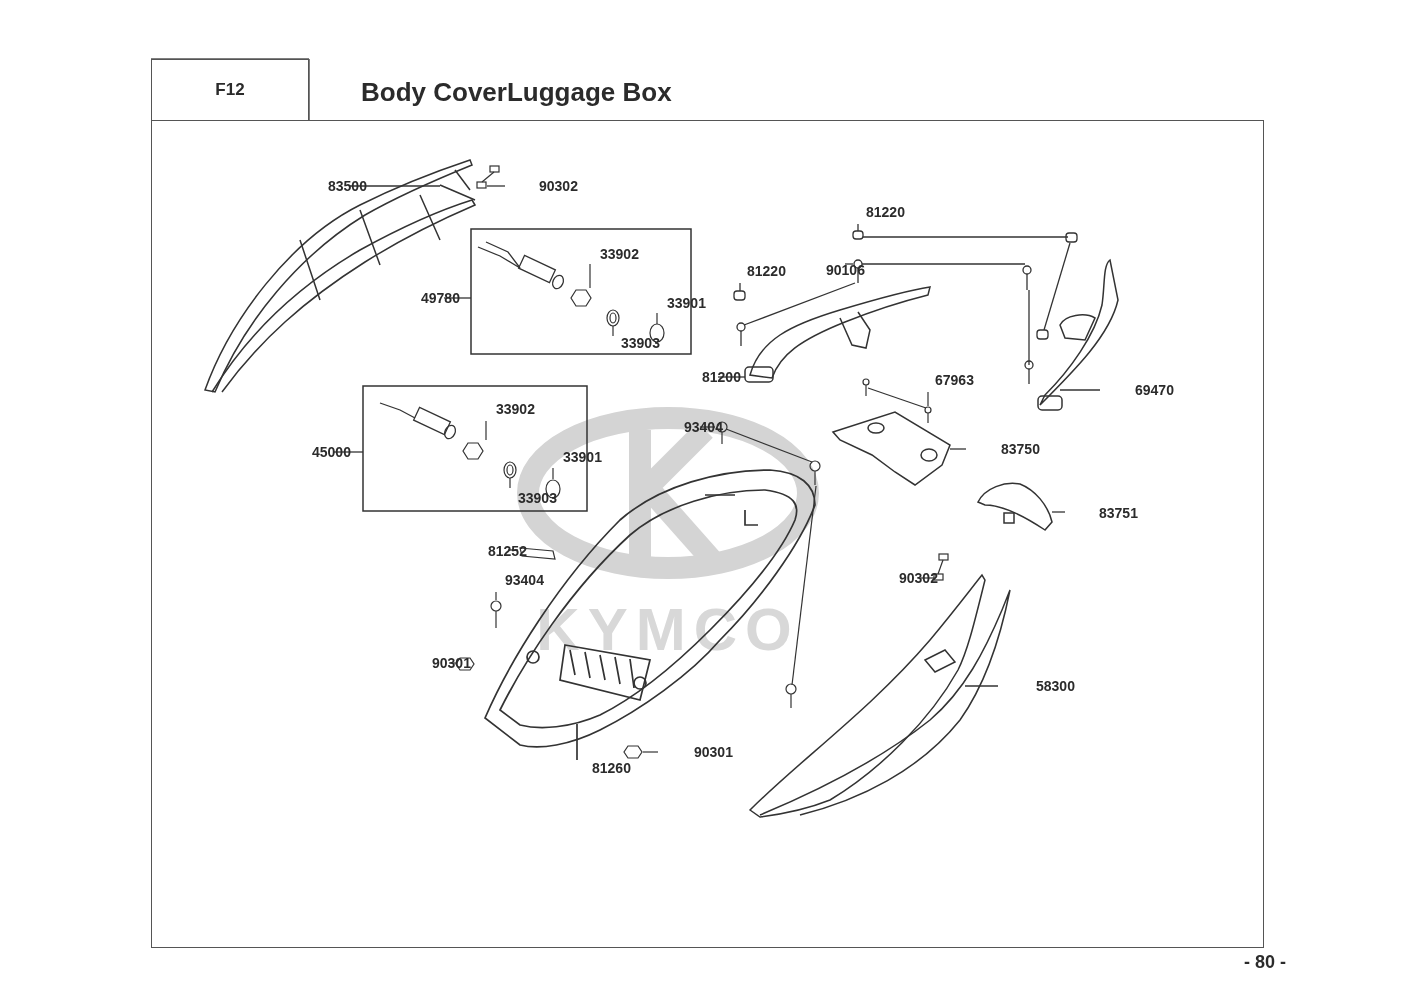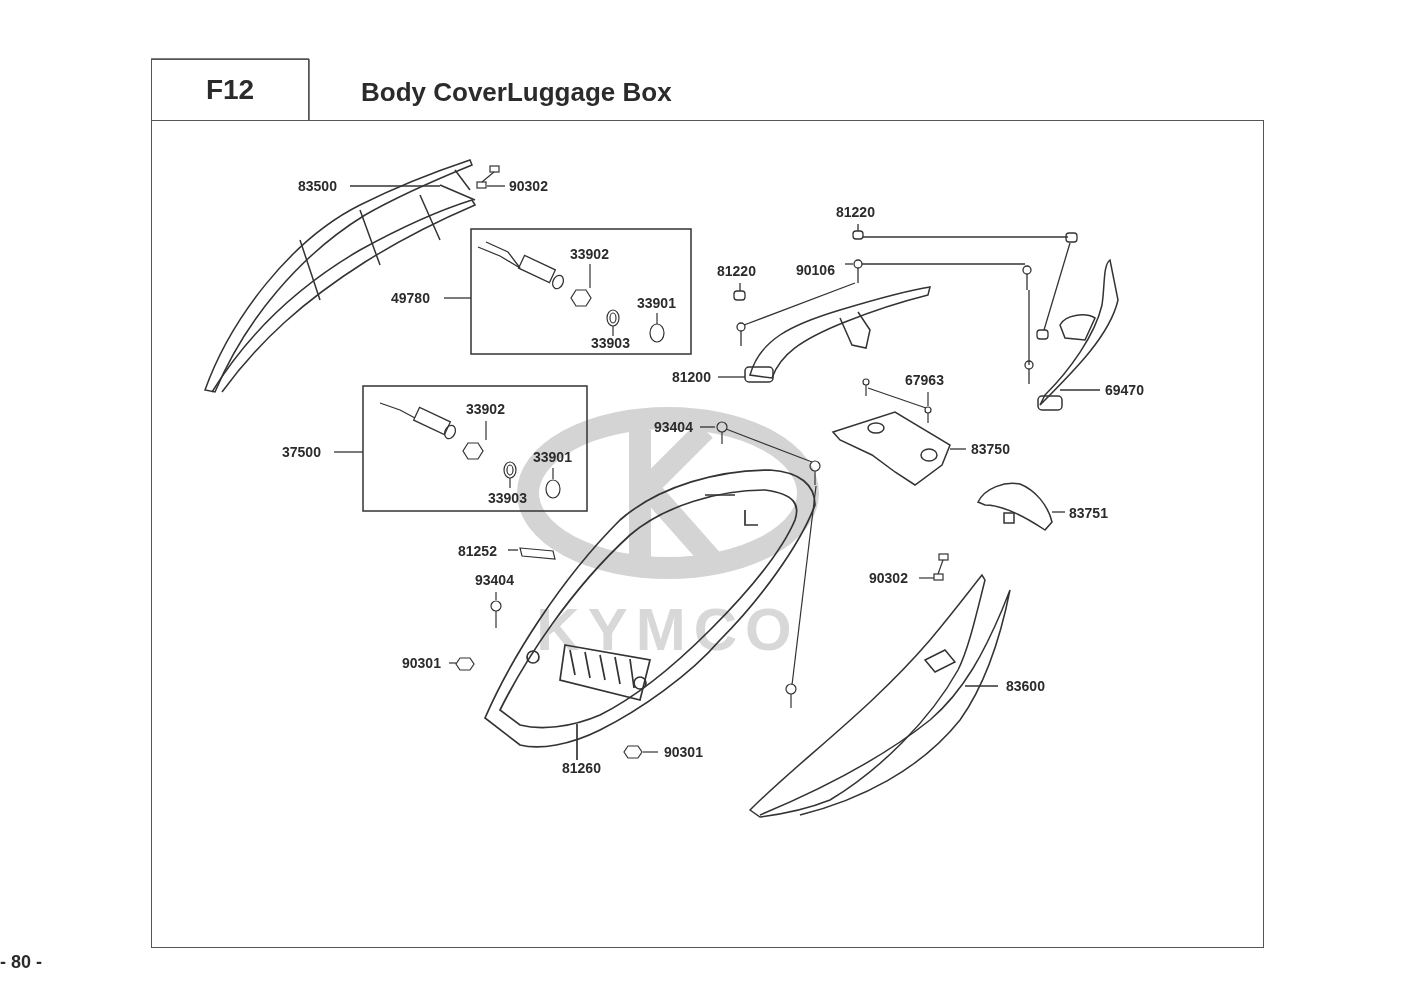--- a/index.html
+++ b/index.html
@@ -1,23 +1,23 @@
 <!DOCTYPE html>
 <html><head>
 <meta charset="utf-8">
 <style>
   html,body{margin:0;padding:0;background:#fff;}
   body{width:1415px;height:1000px;position:relative;overflow:hidden;font-family:"Liberation Sans",sans-serif;color:#2b2b2b;}
-  .hdr-code{position:absolute;left:151px;top:59px;width:158px;height:61px;border:1.5px solid #555;border-bottom:none;box-sizing:border-box;display:flex;align-items:center;justify-content:center;font-weight:bold;font-size:28px;}
+  .hdr-code{position:absolute;left:151px;top:59px;width:158px;height:61px;border:1.5px solid #555;border-bottom:none;box-sizing:border-box;display:flex;align-items:center;justify-content:center;font-weight:bold;font-size:17px;}
   .hdr-title{position:absolute;left:309px;top:59px;width:0;height:61px;}
   .hdr-title span{position:absolute;left:52px;top:18px;white-space:nowrap;font-weight:bold;font-size:26px;}
   .frame{position:absolute;left:151px;top:120px;width:1113px;height:828px;border:1.5px solid #555;box-sizing:border-box;}
-  .page-num{position:absolute;left:0;width:1286px;top:952px;text-align:left;font-weight:bold;font-size:18px;}
+  .page-num{position:absolute;left:0;width:1286px;top:952px;text-align:right;font-weight:bold;font-size:18px;}
   svg.art{position:absolute;left:0;top:0;}
-  .lbl{position:absolute;font-weight:bold;font-size:14px;white-space:nowrap;color:#2b2b2b;}
+  .lbl{position:absolute;font-weight:bold;font-size:14px;white-space:nowrap;color:#2b2b2b;margin-left:30px;}
 </style>
 </head>
 <body>
 
 <div class="hdr-code">
     <span>F12</span>
   </div>
 <div class="hdr-title">
     <span>Body CoverLuggage Box</span>
   </div>
@@ -211,33 +211,33 @@
   </g>
 </svg>
 
 <div class="lbl" style="left:298px;top:178px">83500</div>
 <div class="lbl" style="left:509px;top:178px">90302</div>
 <div class="lbl" style="left:570px;top:246px">33902</div>
 <div class="lbl" style="left:391px;top:290px">49780</div>
 <div class="lbl" style="left:637px;top:295px">33901</div>
 <div class="lbl" style="left:591px;top:335px">33903</div>
 <div class="lbl" style="left:466px;top:401px">33902</div>
-<div class="lbl" style="left:282px;top:444px">37500</div>
+<div class="lbl" style="left:282px;top:444px">45000</div>
 <div class="lbl" style="left:533px;top:449px">33901</div>
 <div class="lbl" style="left:488px;top:490px">33903</div>
 <div class="lbl" style="left:836px;top:204px">81220</div>
 <div class="lbl" style="left:717px;top:263px">81220</div>
 <div class="lbl" style="left:796px;top:262px">90106</div>
 <div class="lbl" style="left:672px;top:369px">81200</div>
 <div class="lbl" style="left:905px;top:372px">67963</div>
 <div class="lbl" style="left:1105px;top:382px">69470</div>
 <div class="lbl" style="left:654px;top:419px">93404</div>
 <div class="lbl" style="left:971px;top:441px">83750</div>
 <div class="lbl" style="left:1069px;top:505px">83751</div>
 <div class="lbl" style="left:458px;top:543px">81252</div>
 <div class="lbl" style="left:475px;top:572px">93404</div>
 <div class="lbl" style="left:869px;top:570px">90302</div>
 <div class="lbl" style="left:402px;top:655px">90301</div>
-<div class="lbl" style="left:1006px;top:678px">83600</div>
+<div class="lbl" style="left:1006px;top:678px">58300</div>
 <div class="lbl" style="left:562px;top:760px">81260</div>
 <div class="lbl" style="left:664px;top:744px">90301</div>
 
 <div class="page-num">- 80 -</div>
 
 </body></html>

